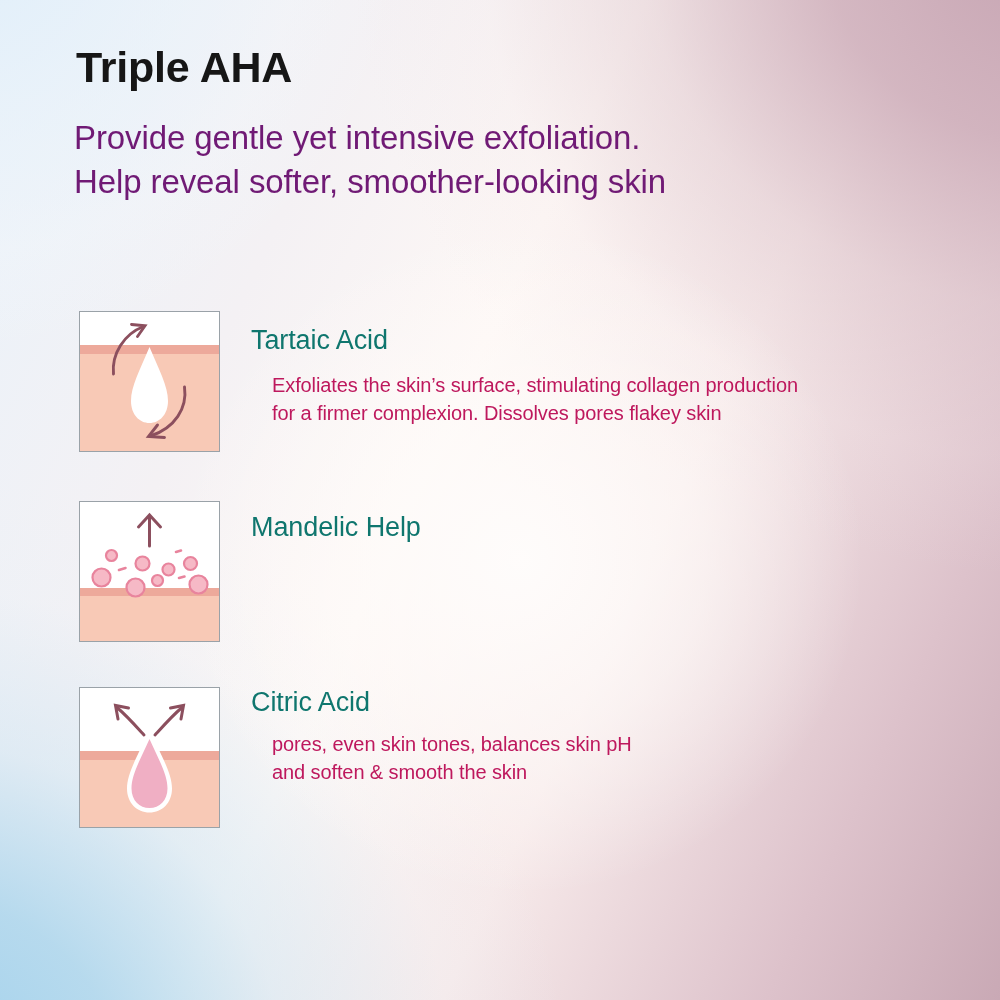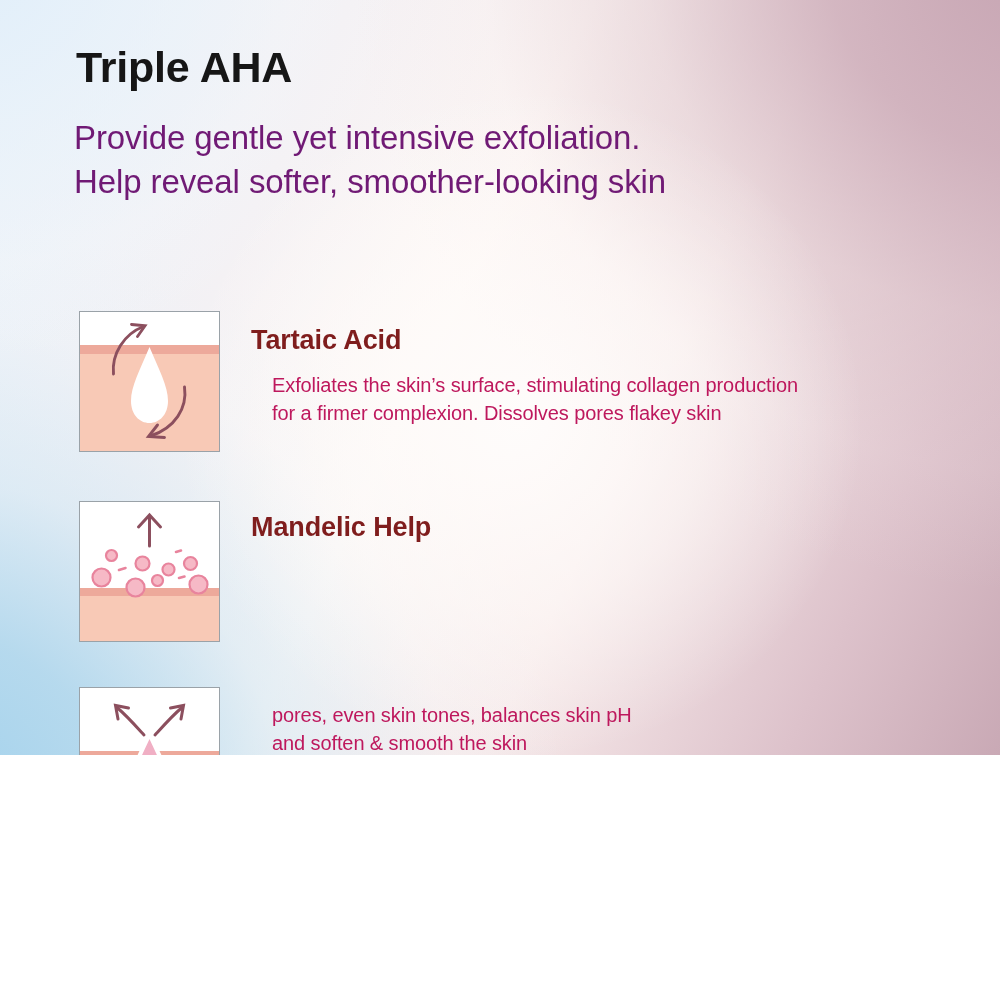--- a/index.html
+++ b/index.html
@@ -9,21 +9,21 @@
   body {
     width: 1000px;
     height: 1000px;
     font-family: "Liberation Sans", sans-serif;
     overflow: hidden;
   }
 
   #infographic {
     position: relative;
     width: 1000px;
-    height: 755px;
+    height: 1000px;
     overflow: hidden;
     background: #fbf3ef;
   }
 
   
   .bg-layer {
     position: absolute;
     inset: 0;
     pointer-events: none;
   }
@@ -121,22 +121,22 @@
   }
   .icon-box svg { display: block; }
 
   .row-text {
     position: absolute;
     left: 251px;
     top: 0;
   }
   .row-heading {
     font-size: 27px;
-    font-weight: bold;
-    color: #7f1d1d;
+    font-weight: normal;
+    color: #0f766e;
     letter-spacing: -0.1px;
     line-height: 1;
     white-space: nowrap;
   }
   #row-0 .row-heading { margin-top: 16px; }
   #row-1 .row-heading { margin-top: 13px; }
   #row-2 .row-heading { margin-top: 2px; }
 
   .row-body {
     font-size: 20px;
@@ -258,20 +258,21 @@
           </g>
 
           <g fill="none" stroke="#8c4f5e" stroke-width="3" stroke-linecap="round">
             <path d="M75 47 C85 36, 92.5 27.5, 102 19.5"></path>
             <path d="M101 31 L103.5 17.5 L90.5 20"></path>
           </g>
         </svg>
       </div>
 
       <div class="row-text">
+        <div class="row-heading">Citric Acid</div>
         <div class="row-body">
           <span class="body-line">pores, even skin tones, balances skin pH</span>
           <span class="body-line">and soften &amp; smooth the skin</span>
         </div>
       </div>
     </div>
 
   </div>
 </div>
 

